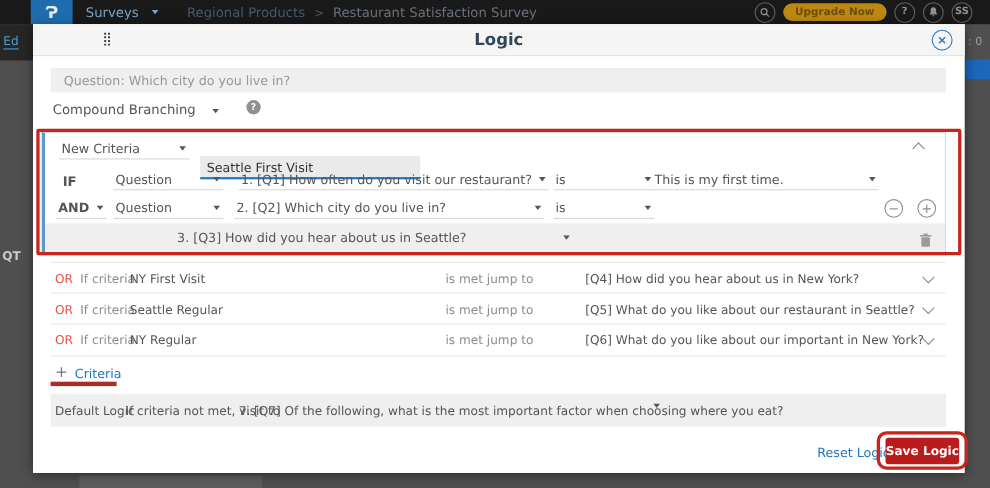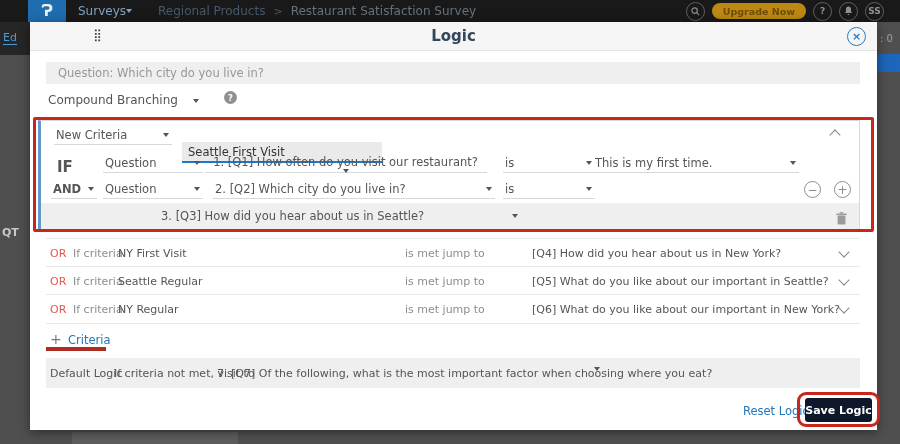--- a/index.html
+++ b/index.html
@@ -3,21 +3,21 @@
 <meta charset="utf-8">
 <style>
   html,body{margin:0;padding:0;background:#333;}
   .stage{position:relative;width:900px;height:444px;overflow:hidden;background:#4f4f4f;
          font-family:"DejaVu Sans","Liberation Sans",sans-serif;-webkit-font-smoothing:antialiased;}
 
   
   .topbar{position:absolute;left:0;top:0;width:900px;height:22px;background:#191919;display:flex;align-items:center;z-index:1;}
   .brand{width:38px;height:22px;margin-left:28px;background:#1f6dae;display:flex;align-items:center;justify-content:center;
          color:#e8eef3;font-size:15px;font-weight:bold;}
-  .tb-surveys{margin-left:12px;font-size:12px;color:#7fa3c2;display:flex;align-items:center;gap:0;}
+  .tb-surveys{margin-left:12px;font-size:12px;color:#7fa3c2;display:flex;align-items:center;gap:12px;}
   .tb-bc1{margin-left:26px;font-size:12px;color:#47596a;}
   .tb-sep{margin-left:8px;font-size:11px;color:#47596a;}
   .tb-bc2{margin-left:8px;font-size:12px;color:#68727b;}
   .tb-right{margin-left:auto;display:flex;align-items:center;gap:7px;padding-right:16px;}
   .circle-icon{width:17px;height:17px;border:1px solid #606060;border-radius:50%;display:flex;align-items:center;justify-content:center;
                color:#8f8f8f;font-size:9px;font-weight:bold;flex:none;}
   .pill{height:16px;border-radius:9px;background:#bd8811;color:#6d4d06;font-size:9.5px;font-weight:bold;
         display:flex;align-items:center;padding:0 11px;}
 
   
@@ -51,30 +51,30 @@
          border-top:4.5px solid #555;display:inline-block;flex:none;}
   .chev{display:inline-block;width:7px;height:7px;border-right:1.6px solid #888;border-bottom:1.6px solid #888;}
   .chev.up{transform:rotate(-135deg);}
   .chev.down{transform:rotate(45deg);}
 
   
   .card{position:absolute;left:8px;top:98px;width:822px;height:112px;background:#fff;
         border:1px solid #d8d8d8;border-left:3px solid #6298c6;box-sizing:border-box;}
   .dd{position:absolute;display:flex;align-items:center;justify-content:space-between;height:18px;
       border-bottom:1px solid #d8d8d8;font-size:11.5px;color:#555;padding:0 3px 1px 2px;box-sizing:border-box;}
-  .lbl{position:absolute;font-size:15px;color:#555;}
+  .lbl{position:absolute;font-size:12px;color:#555;}
   .name-dd{left:13px;top:6px;width:118px;}
   .name-input{position:absolute;left:141px;top:4px;width:200px;height:21px;background:#eaeaea;
               border:none;border-bottom:2px solid #1e78c8;font-size:11.5px;color:#333;
               font-family:"DejaVu Sans","Liberation Sans",sans-serif;padding:0 6px;box-sizing:border-box;margin-top:17px;}
   .card-chev-up{position:absolute;left:790px;top:10px;}
   .if-label{left:16px;top:37px;font-weight:bold;}
   .and-dd{left:10px;top:60px;width:46px;}
   .src-dd-1{left:62px;top:34px;width:100px;}
-  .q-dd-1{left:164px;top:34px;width:282px;flex-direction:column;}
+  .q-dd-1{left:176px;top:34px;width:282px;}
   .op-dd-1{left:462px;top:34px;width:92px;}
   .val-dd-1{left:552px;top:34px;width:206px;}
   .src-dd-2{left:62px;top:60px;width:100px;}
   .q-dd-2{left:172px;top:60px;width:282px;}
   .op-dd-2{left:462px;top:60px;width:92px;}
   .val-dd-2{left:552px;top:60px;width:206px;}
   .opcircle{position:absolute;width:17px;height:17px;border:1.3px solid #8d8d8d;border-radius:50%;color:#8d8d8d;
             font-size:12px;display:flex;align-items:center;justify-content:center;box-sizing:border-box;line-height:1;}
   .minus-c{left:763px;top:60px;}
   .plus-c{left:793px;top:60px;}
@@ -102,21 +102,21 @@
   
   .default-bar{position:absolute;left:16px;top:336px;width:814px;height:30px;background:#efefef;}
   .default-bar span{position:absolute;top:9px;font-size:11px;color:#555;}
   .def-label{left:4px;}
   .def-cond{left:68px;}
   .def-target{left:171px;}
   .def-caret{position:absolute;left:548px;top:13px;}
 
   
   .reset-link{position:absolute;left:713px;top:382px;font-size:11.5px;color:#2176bd;}
-  .save-btn{position:absolute;left:775px;top:376px;width:67px;height:24px;background:#0f172a;border-radius:3px;
+  .save-btn{position:absolute;left:775px;top:376px;width:67px;height:24px;background:#b91c1c;border-radius:3px;
             color:#fff;font-size:11px;font-weight:bold;display:flex;align-items:center;justify-content:center;}
 
   
   .anno{position:absolute;border:3px solid #c8251c;box-sizing:border-box;z-index:40;pointer-events:none;}
   .anno-box{left:33px;top:117px;width:841px;height:115px;border-radius:2px;}
   .anno-save{left:797px;top:392px;width:83px;height:35px;border-radius:9px;}
   .anno-underline{position:absolute;left:46px;top:347px;width:60px;height:4px;background:#ad2d24;z-index:40;pointer-events:none;}
 </style>
 </head>
 <body>
@@ -240,21 +240,21 @@
       <span class="or-name">NY First Visit</span>
       <span class="or-met">is met jump to</span>
       <span class="or-target">[Q4] How did you hear about us in New York?</span>
       <span class="chev down or-chev"></span>
     </div>
     <div class="or-row" style="top:244px">
       <span class="or-tag">OR</span>
       <span class="or-if">If criteria</span>
       <span class="or-name">Seattle Regular</span>
       <span class="or-met">is met jump to</span>
-      <span class="or-target">[Q5] What do you like about our important in Seattle?</span>
+      <span class="or-target">[Q5] What do you like about our restaurant in Seattle?</span>
       <span class="chev down or-chev"></span>
     </div>
     <div class="or-row last" style="top:272px">
       <span class="or-tag">OR</span>
       <span class="or-if">If criteria</span>
       <span class="or-name">NY Regular</span>
       <span class="or-met">is met jump to</span>
       <span class="or-target">[Q6] What do you like about our important in New York?</span>
       <span class="chev down or-chev"></span>
     </div>

